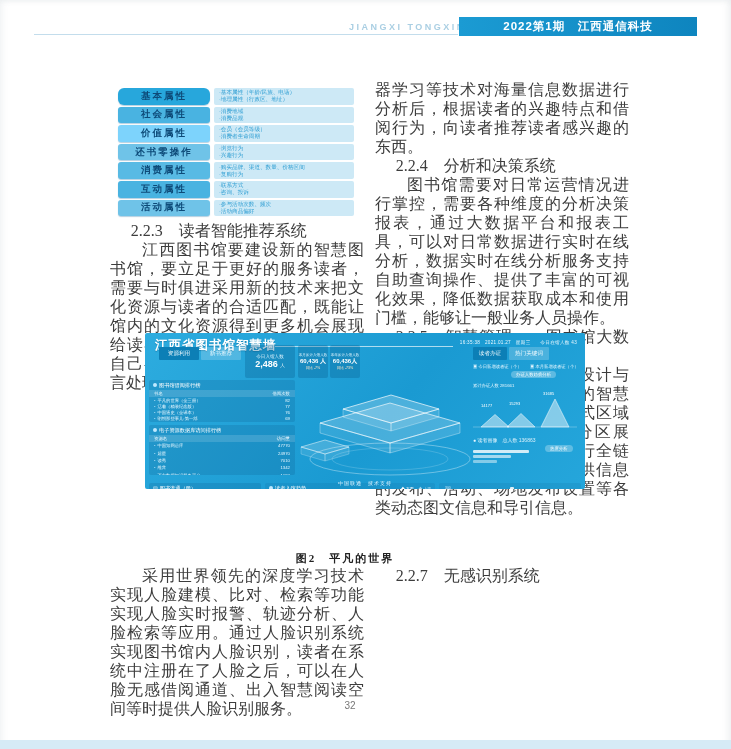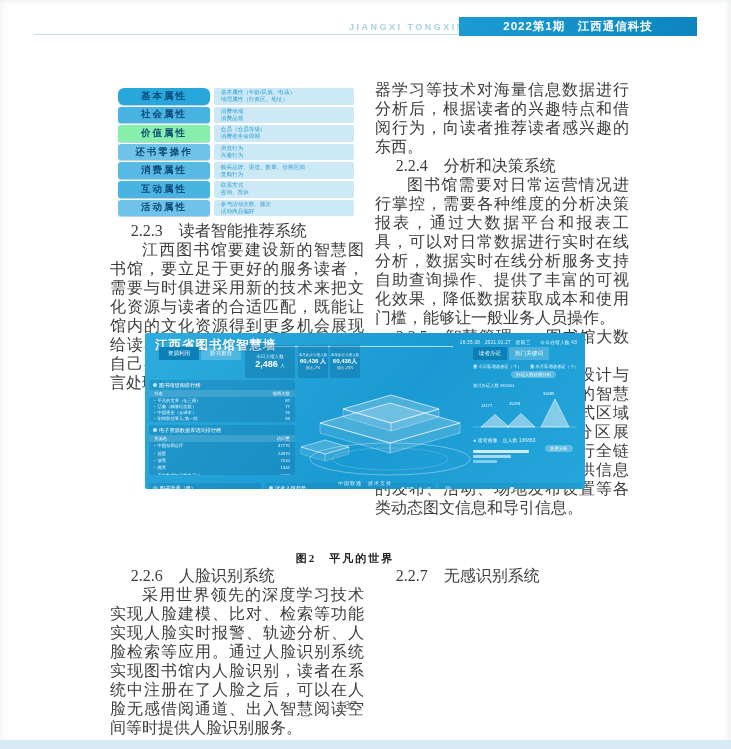--- a/index.html
+++ b/index.html
@@ -17,21 +17,21 @@
          background:linear-gradient(90deg,#1b9bd3,#0e85bf);color:#fff;
          font-family:"Liberation Sans",sans-serif;font-size:11.5px;font-weight:bold;
          display:flex;align-items:center;justify-content:center;letter-spacing:1px;}
 
   
   .attr-table{position:absolute;left:118px;top:88px;width:236px;}
   .attr-row{display:flex;margin-bottom:2px;height:16.6px;}
   .attr-pill{width:92px;border-radius:3px;color:#0d4a78;font-weight:bold;font-size:9.5px;
              display:flex;align-items:center;justify-content:center;letter-spacing:2px;
              font-family:"Liberation Sans",sans-serif;box-shadow:0 1px 1px rgba(40,120,170,.35);}
-  .r0{background:#27a7dc;border-radius:6px;} .r1{background:#49b3e1;} .r2{background:#86efac;}
+  .r0{background:#27a7dc;border-radius:6px;} .r1{background:#49b3e1;} .r2{background:#7dd3fc;}
   .r3{background:#6fc3e8;} .r4{background:#58bae4;} .r5{background:#49b3e1;} .r6{background:#6fc3e8;}
   .attr-detail{flex:1;margin-left:4px;background:#cde9f6;border-radius:2px;padding:1px 5px;
                display:flex;flex-direction:column;justify-content:center;}
   .attr-detail div{font-size:5.6px;line-height:7px;color:#2f9ed3;white-space:nowrap;overflow:hidden;
                    font-family:"Liberation Sans",sans-serif;}
 
   
   .tcol{position:absolute;width:254px;font-size:16px;line-height:19px;color:#3d3d3d;
         text-align:justify;}
   .tcol p{margin:0;}
@@ -389,21 +389,20 @@
         <span>16:00</span>
       </div>
     </div>
 
     <div class="dash-footer">中国联通　技术支持</div>
   </div>
 
   <div class="figure-caption">图2　平凡的世界</div>
 
   <div class="tcol" id="lbot">
-    <p class="sec-h">2.2.6　人脸识别系统</p>
     <p class="para">采用世界领先的深度学习技术实现人脸建模、比对、检索等功能实现人脸实时报警、轨迹分析、人脸检索等应用。通过人脸识别系统实现图书馆内人脸识别，读者在系统中注册在了人脸之后，可以在人脸无感借阅通道、出入智慧阅读空间等时提供人脸识别服务。</p>
   </div>
   <div class="tcol" id="rbot">
     <p class="sec-h">2.2.7　无感识别系统</p>
   </div>
 
   <div class="page-num">32</div>
   <div class="bottom-band"></div>
 </div>
 

